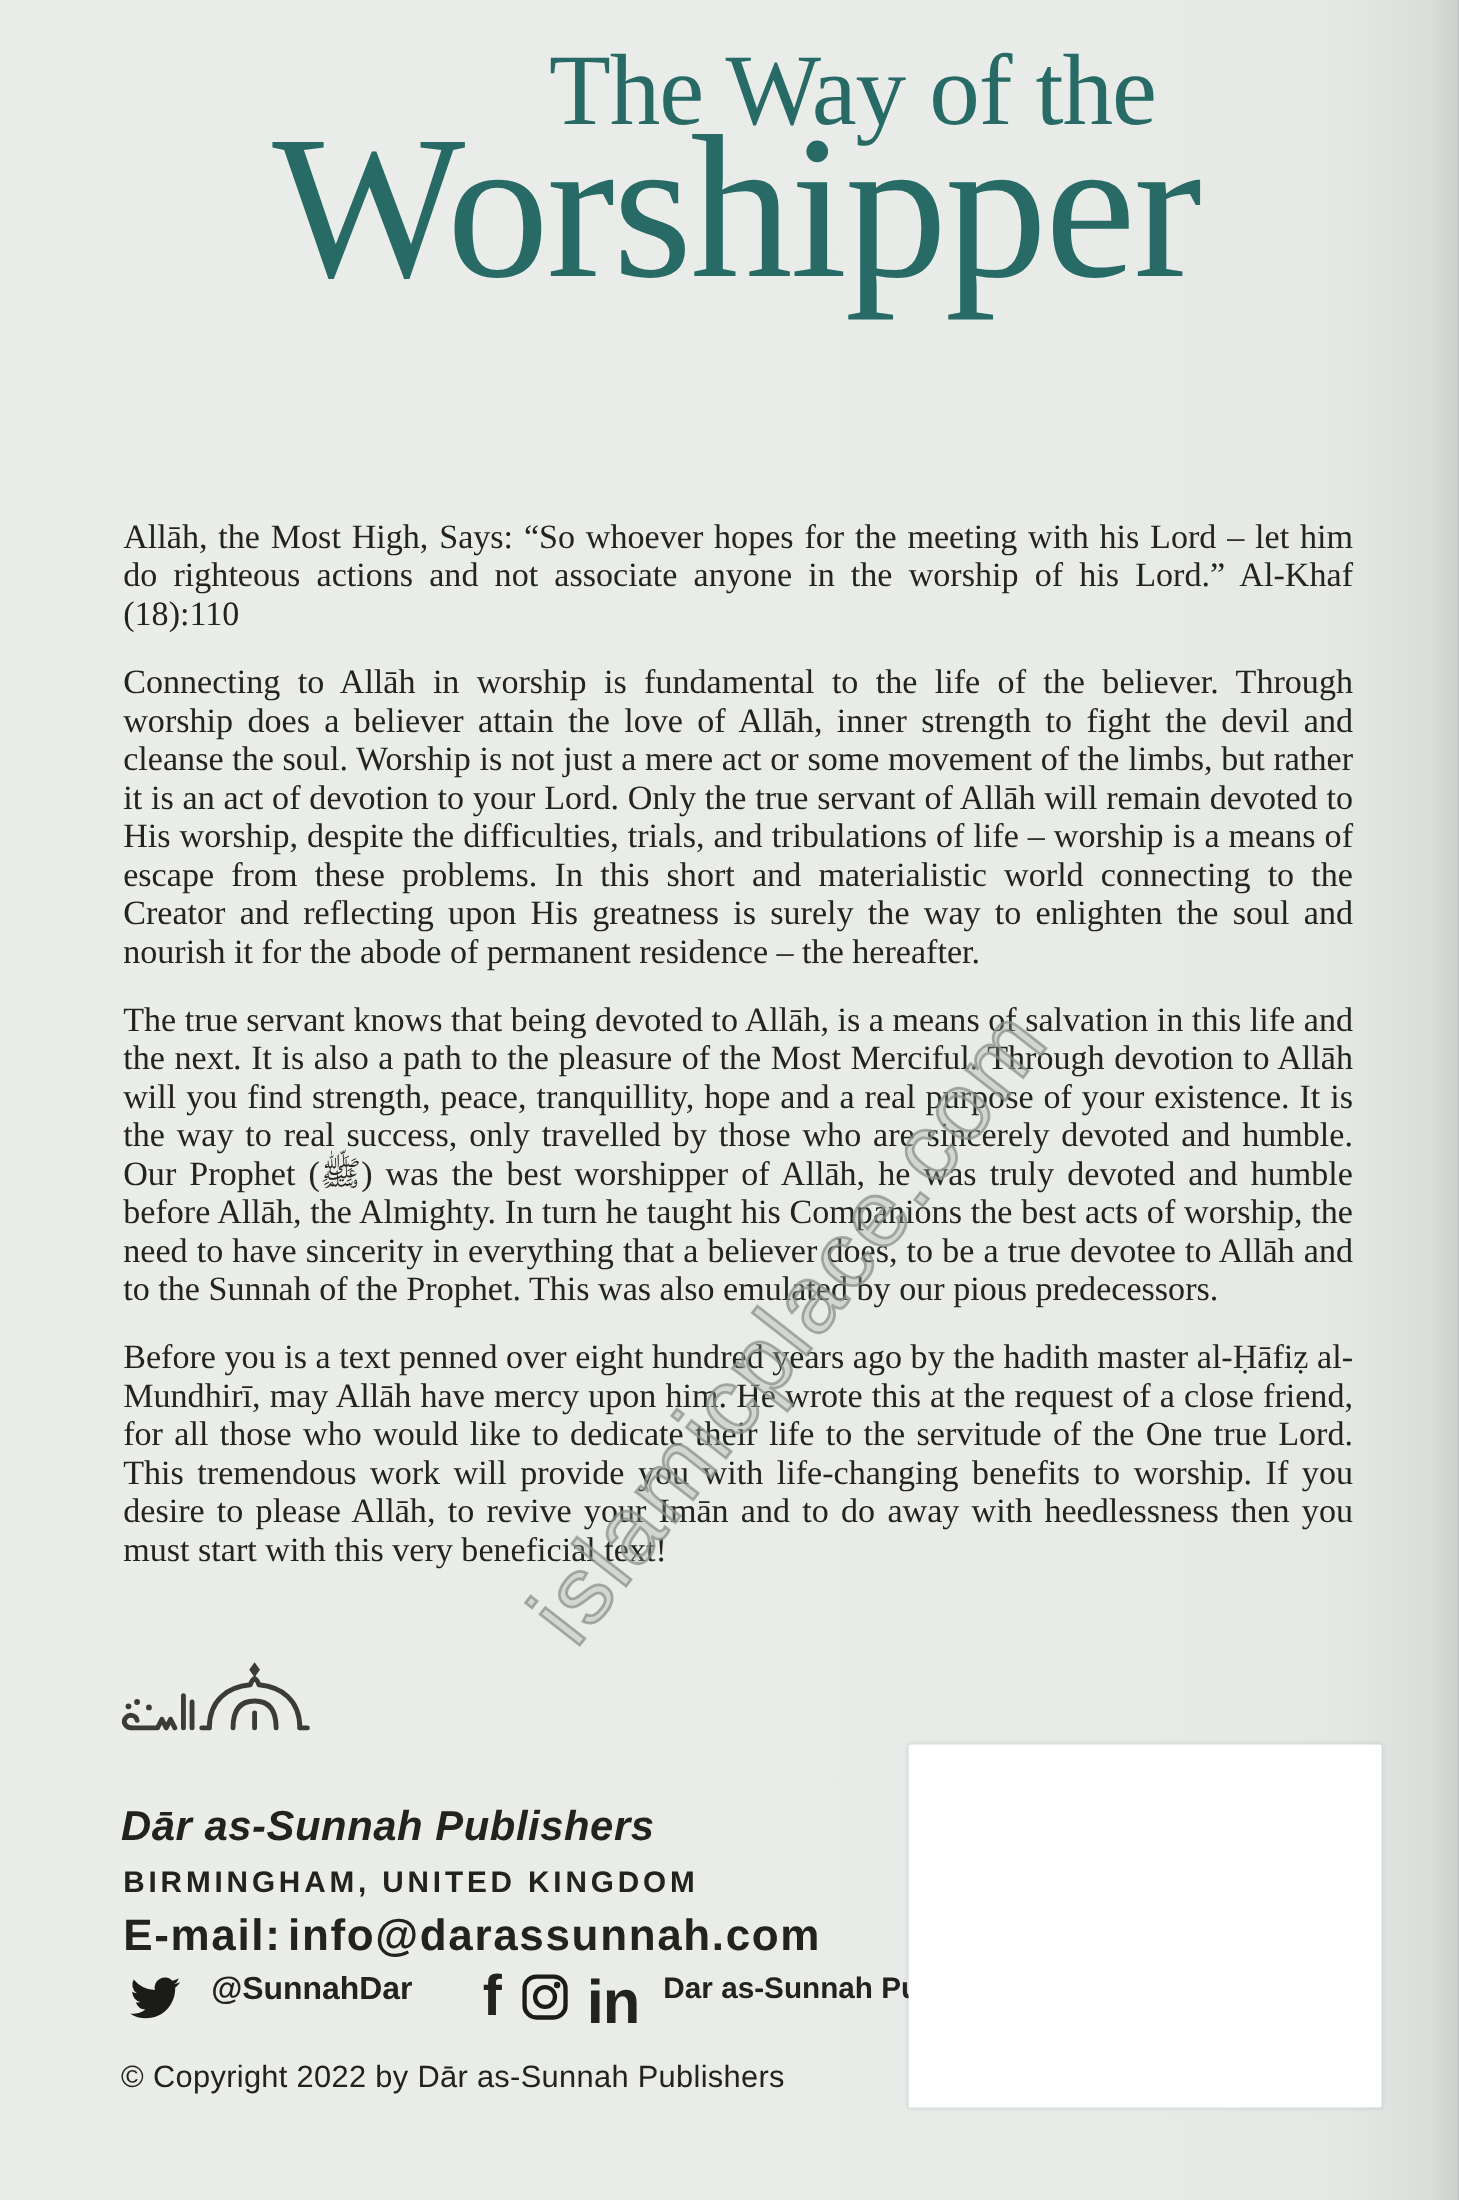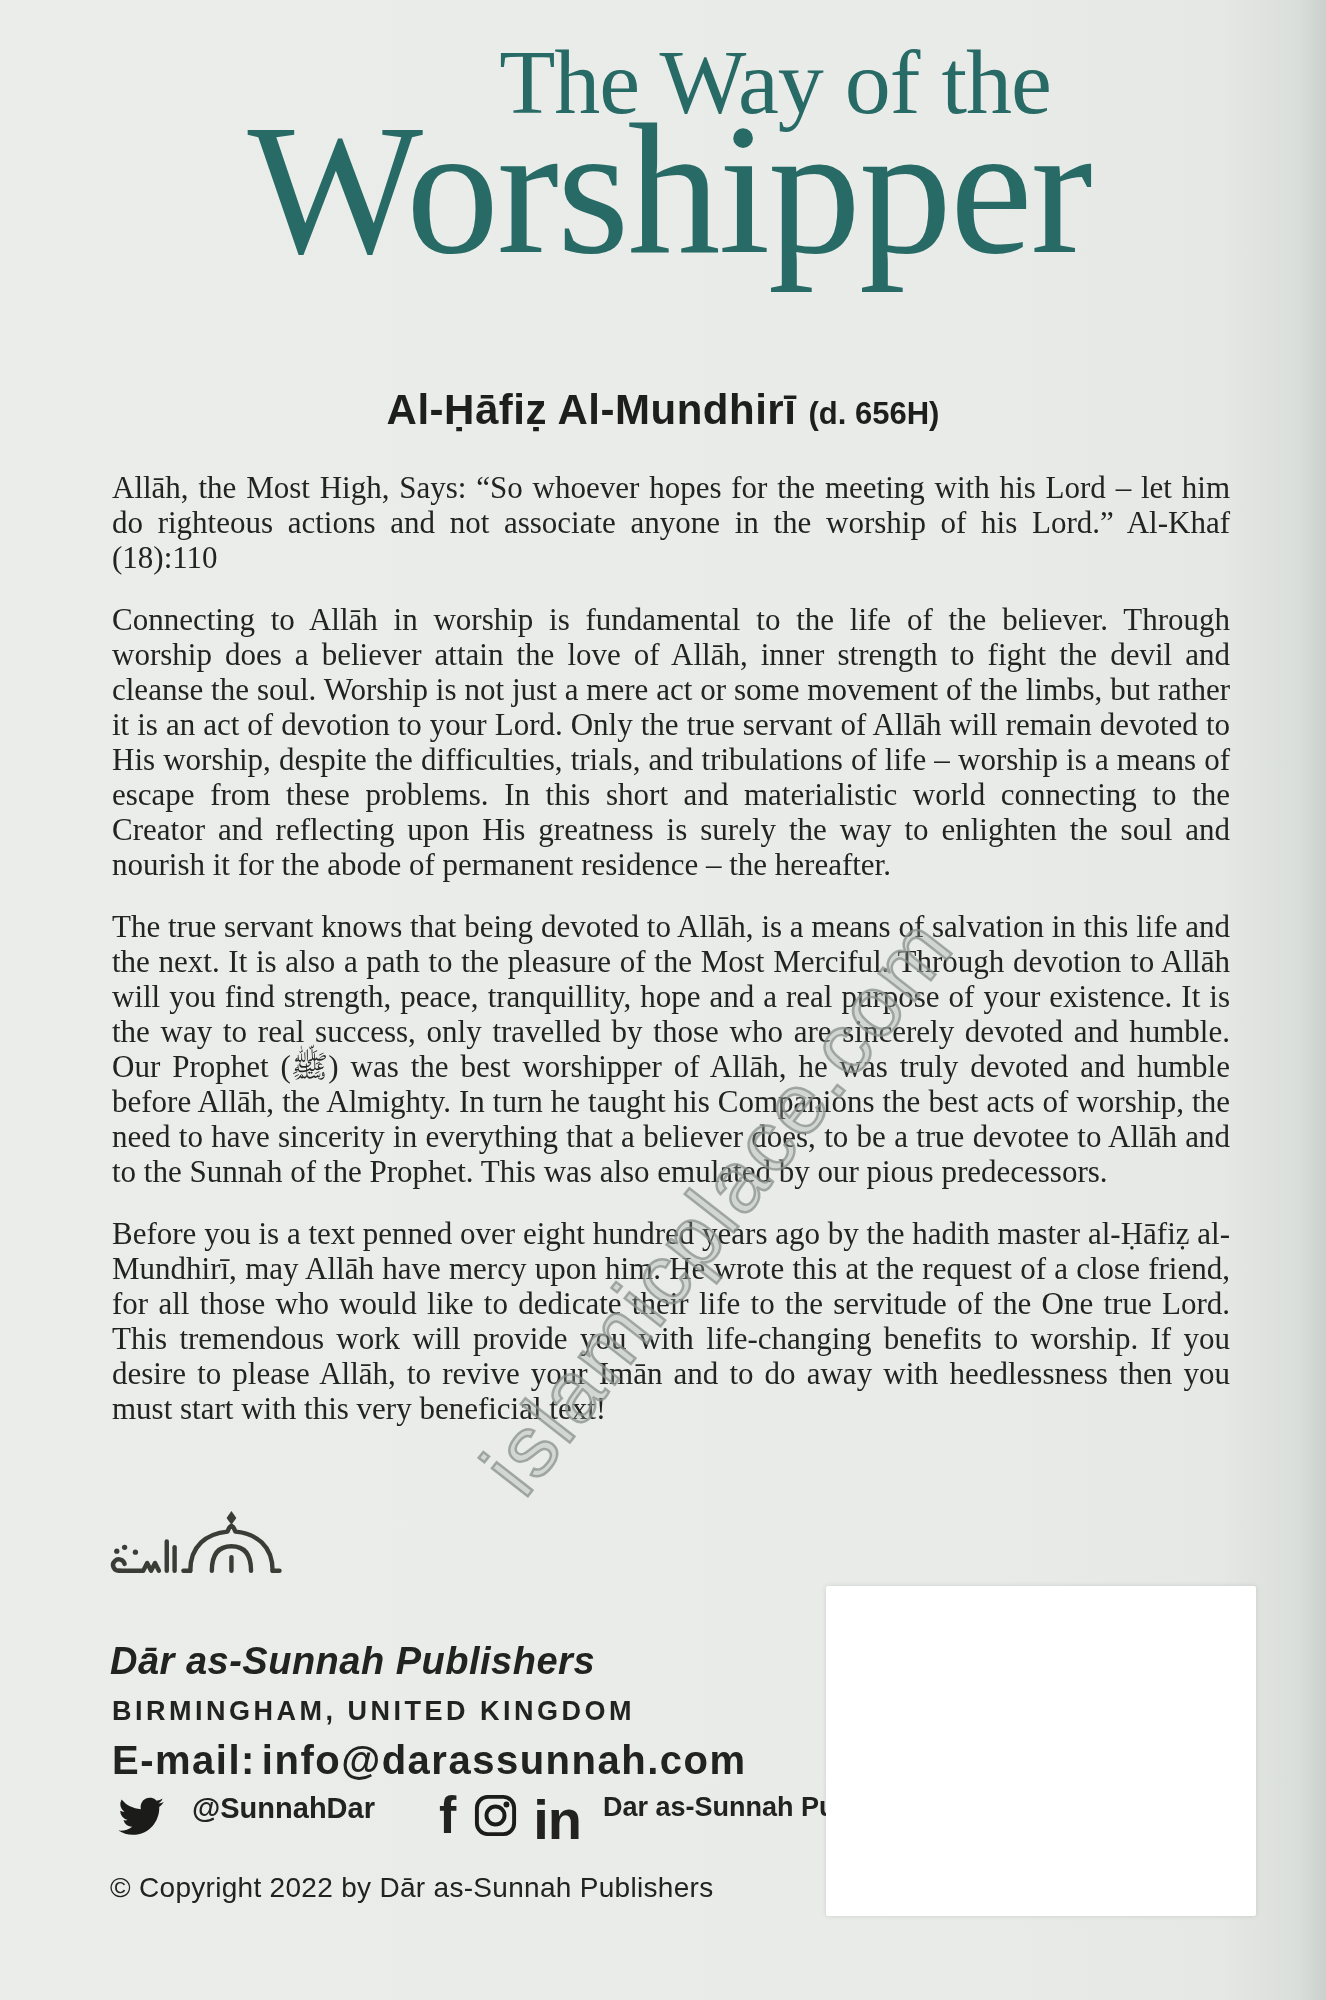--- a/index.html
+++ b/index.html
@@ -67,24 +67,20 @@
 </head>
 <body>
 
 <div class="page">
 
   <div class="title-block">
     <div class="title-line1">The Way of the</div>
     <div class="title-line2">Worshipper</div>
   </div>
 
-  <div class="author">
-    <span>Al-Ḥāfiẓ Al-Mundhirī</span>
-    <span class="death">(d. 656H)</span>
-  </div>
 
   <div class="content">
     <p class="quote">Allāh, the Most High, Says: “So whoever hopes for the meeting with his Lord – let him do righteous actions and not associate anyone in the worship of his Lord.” Al-Khaf (18):110</p>
     <p>Connecting to Allāh in worship is fundamental to the life of the believer. Through worship does a believer attain the love of Allāh, inner strength to fight the devil and cleanse the soul. Worship is not just a mere act or some movement of the limbs, but rather it is an act of devotion to your Lord. Only the true servant of Allāh will remain devoted to His worship, despite the difficulties, trials, and tribulations of life – worship is a means of escape from these problems. In this short and materialistic world connecting to the Creator and reflecting upon His greatness is surely the way to enlighten the soul and nourish it for the abode of permanent residence – the hereafter.</p>
     <p>The true servant knows that being devoted to Allāh, is a means of salvation in this life and the next. It is also a path to the pleasure of the Most Merciful. Through devotion to Allāh will you find strength, peace, tranquillity, hope and a real purpose of your existence. It is the way to real success, only travelled by those who are sincerely devoted and humble. Our Prophet (ﷺ) was the best worshipper of Allāh, he was truly devoted and humble before Allāh, the Almighty. In turn he taught his Companions the best acts of worship, the need to have sincerity in everything that a believer does, to be a true devotee to Allāh and to the Sunnah of the Prophet. This was also emulated by our pious predecessors.</p>
     <p>Before you is a text penned over eight hundred years ago by the hadith master al-Ḥāfiẓ al-Mundhirī, may Allāh have mercy upon him. He wrote this at the request of a close friend, for all those who would like to dedicate their life to the servitude of the One true Lord. This tremendous work will provide you with life-changing benefits to worship. If you desire to please Allāh, to revive your Imān and to do away with heedlessness then you must start with this very beneficial text!</p>
   </div>
 
   <div class="watermark">islamicplace.com</div>
 

